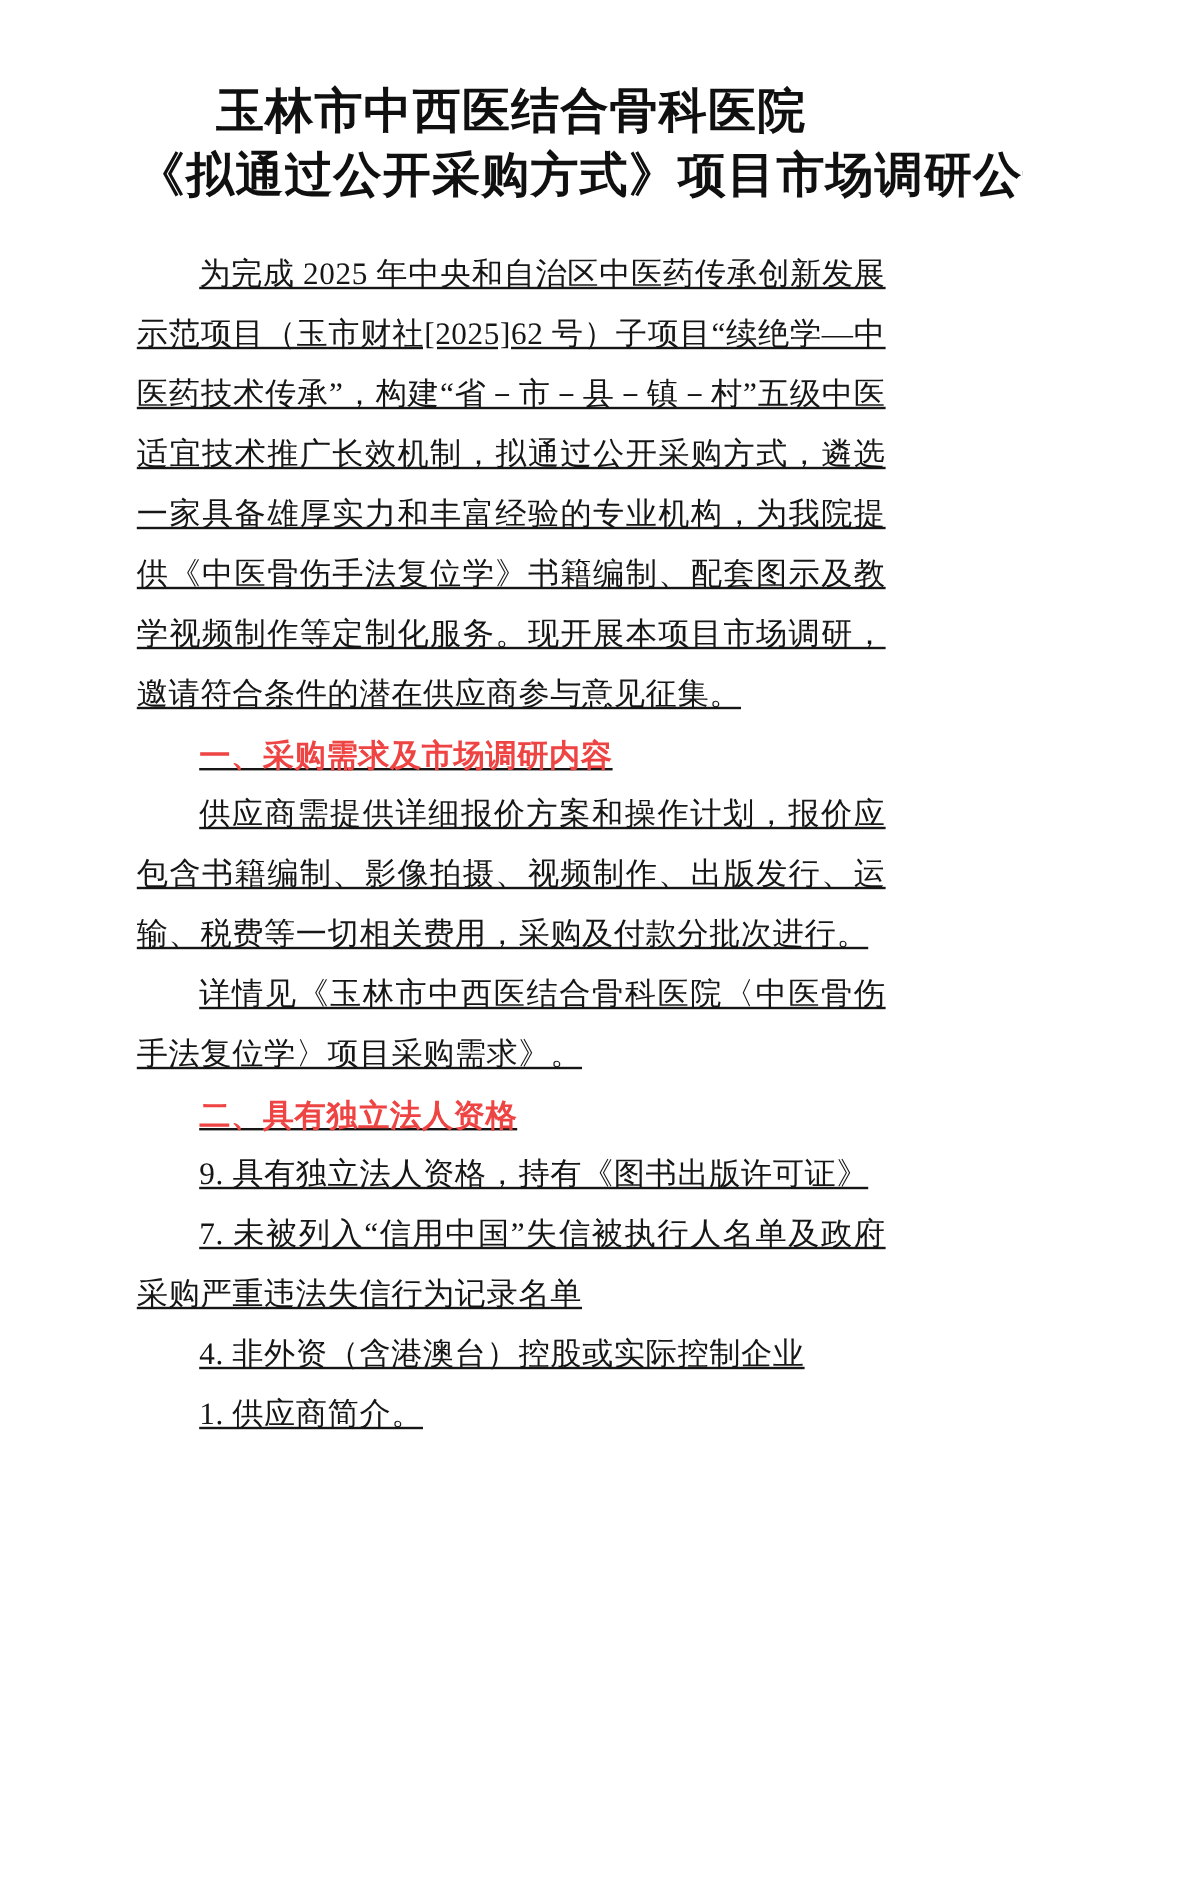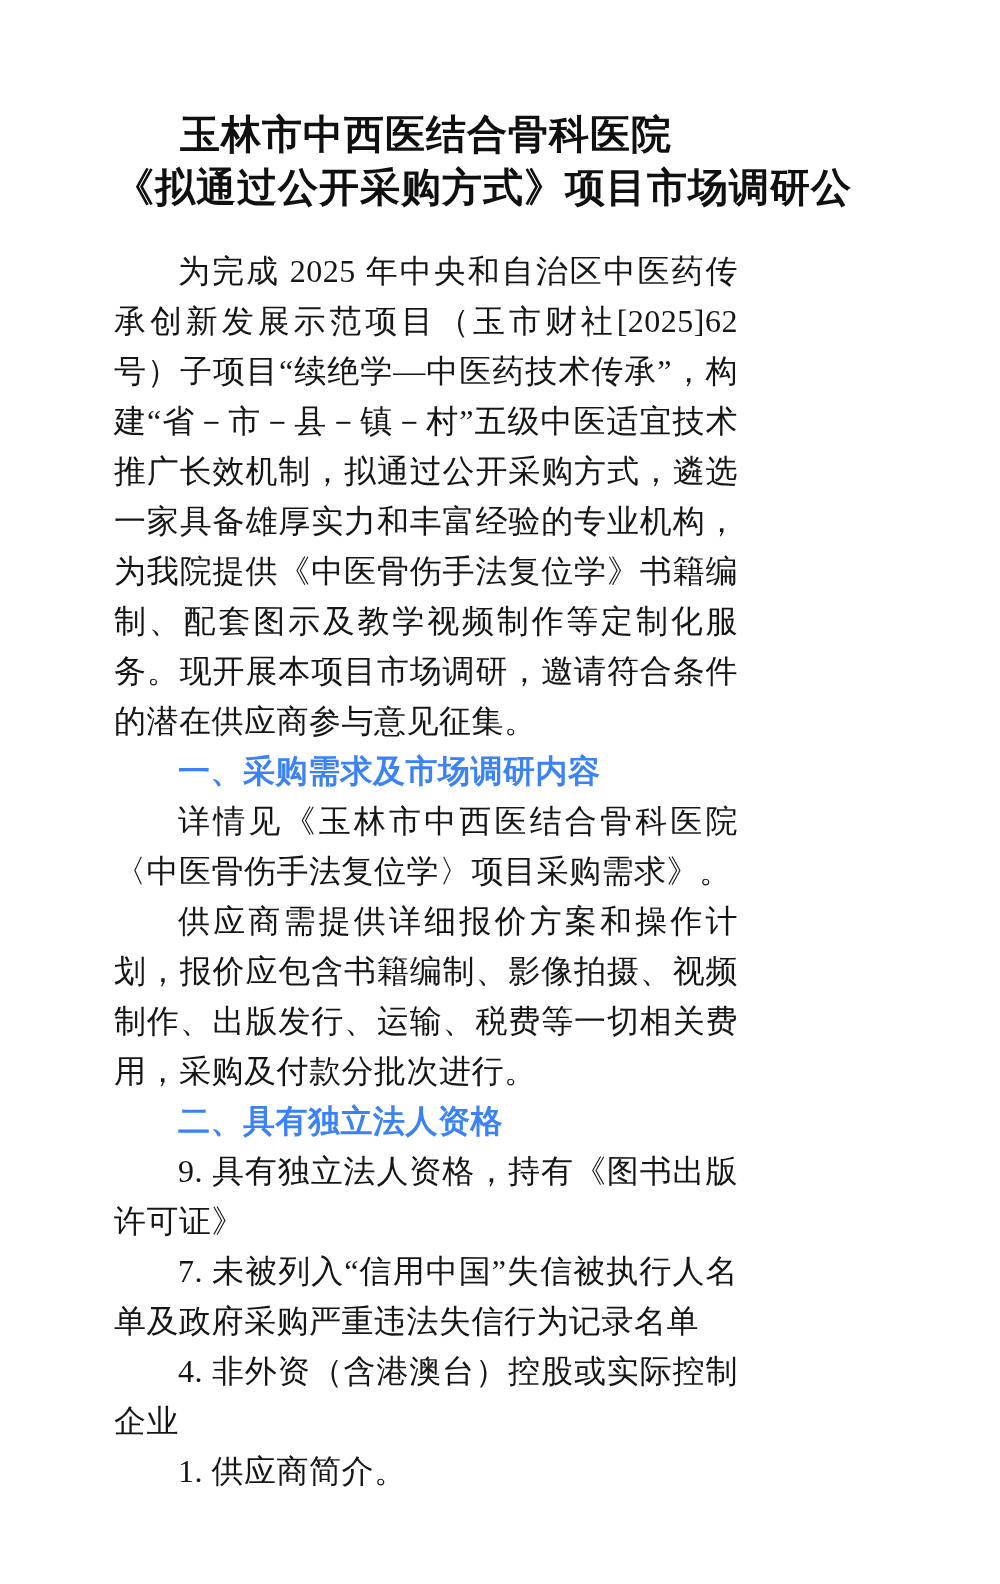--- a/index.html
+++ b/index.html
@@ -2,68 +2,69 @@
 <html><head>
 <meta charset="utf-8">
 <style>
   html, body { margin: 0; padding: 0; background: #ffffff; }
   .page {
     position: relative;
     width: 852px;
     height: 1584px;
     background: #ffffff;
     box-sizing: border-box;
-    padding: 108px 114px 0 114px;
+    padding: 66px 114px 0 114px;
     color: #141414;
     overflow: hidden;
   }
   .title {
     margin: 0 0 32px 0;
     font-family: "Liberation Serif", serif;
     font-weight: 700;
     font-size: 40px;
     line-height: 53px;
     text-align: center;
     letter-spacing: 1px;
     color: #101010;
   }
   .title-line { display: block; white-space: nowrap; }
   .doc-body {
     font-family: "Liberation Serif", serif;
-    font-size: 32px;
+    font-size: 26px;
     line-height: 50px;
     text-align: justify;
     letter-spacing: 0.5px;
     color: #161616;
+    text-decoration: underline;
   }
   .para {
     margin: 0;
     text-indent: 2em;
   }
   .heading {
     margin: 0;
     text-indent: 2em;
     font-family: "Liberation Sans", sans-serif;
     font-weight: 700;
     text-align: left;
-    color: #3b82f6;
+    color: #ef4444;
   }
 </style>
 </head>
 <body>
 
 <div class="page">
   <h1 class="title">
     <span class="title-line">玉林市中西医结合骨科医院</span>
     <span class="title-line">《拟通过公开采购方式》项目市场调研公告</span>
   </h1>
   <div class="doc-body">
     <p class="para">为完成 2025 年中央和自治区中医药传承创新发展示范项目（玉市财社[2025]62 号）子项目“续绝学—中医药技术传承”，构建“省－市－县－镇－村”五级中医适宜技术推广长效机制，拟通过公开采购方式，遴选一家具备雄厚实力和丰富经验的专业机构，为我院提供《中医骨伤手法复位学》书籍编制、配套图示及教学视频制作等定制化服务。现开展本项目市场调研，邀请符合条件的潜在供应商参与意见征集。</p>
     <p class="heading">一、采购需求及市场调研内容</p>
+    <p class="para">供应商需提供详细报价方案和操作计划，报价应包含书籍编制、影像拍摄、视频制作、出版发行、运输、税费等一切相关费用，采购及付款分批次进行。</p>
     <p class="para">详情见《玉林市中西医结合骨科医院〈中医骨伤手法复位学〉项目采购需求》。</p>
-    <p class="para">供应商需提供详细报价方案和操作计划，报价应包含书籍编制、影像拍摄、视频制作、出版发行、运输、税费等一切相关费用，采购及付款分批次进行。</p>
     <p class="heading">二、具有独立法人资格</p>
     <p class="para">9. 具有独立法人资格，持有《图书出版许可证》</p>
     <p class="para">7. 未被列入“信用中国”失信被执行人名单及政府采购严重违法失信行为记录名单</p>
     <p class="para">4. 非外资（含港澳台）控股或实际控制企业</p>
     <p class="para">1. 供应商简介。</p>
   </div>
 </div>
 
 </body></html>

